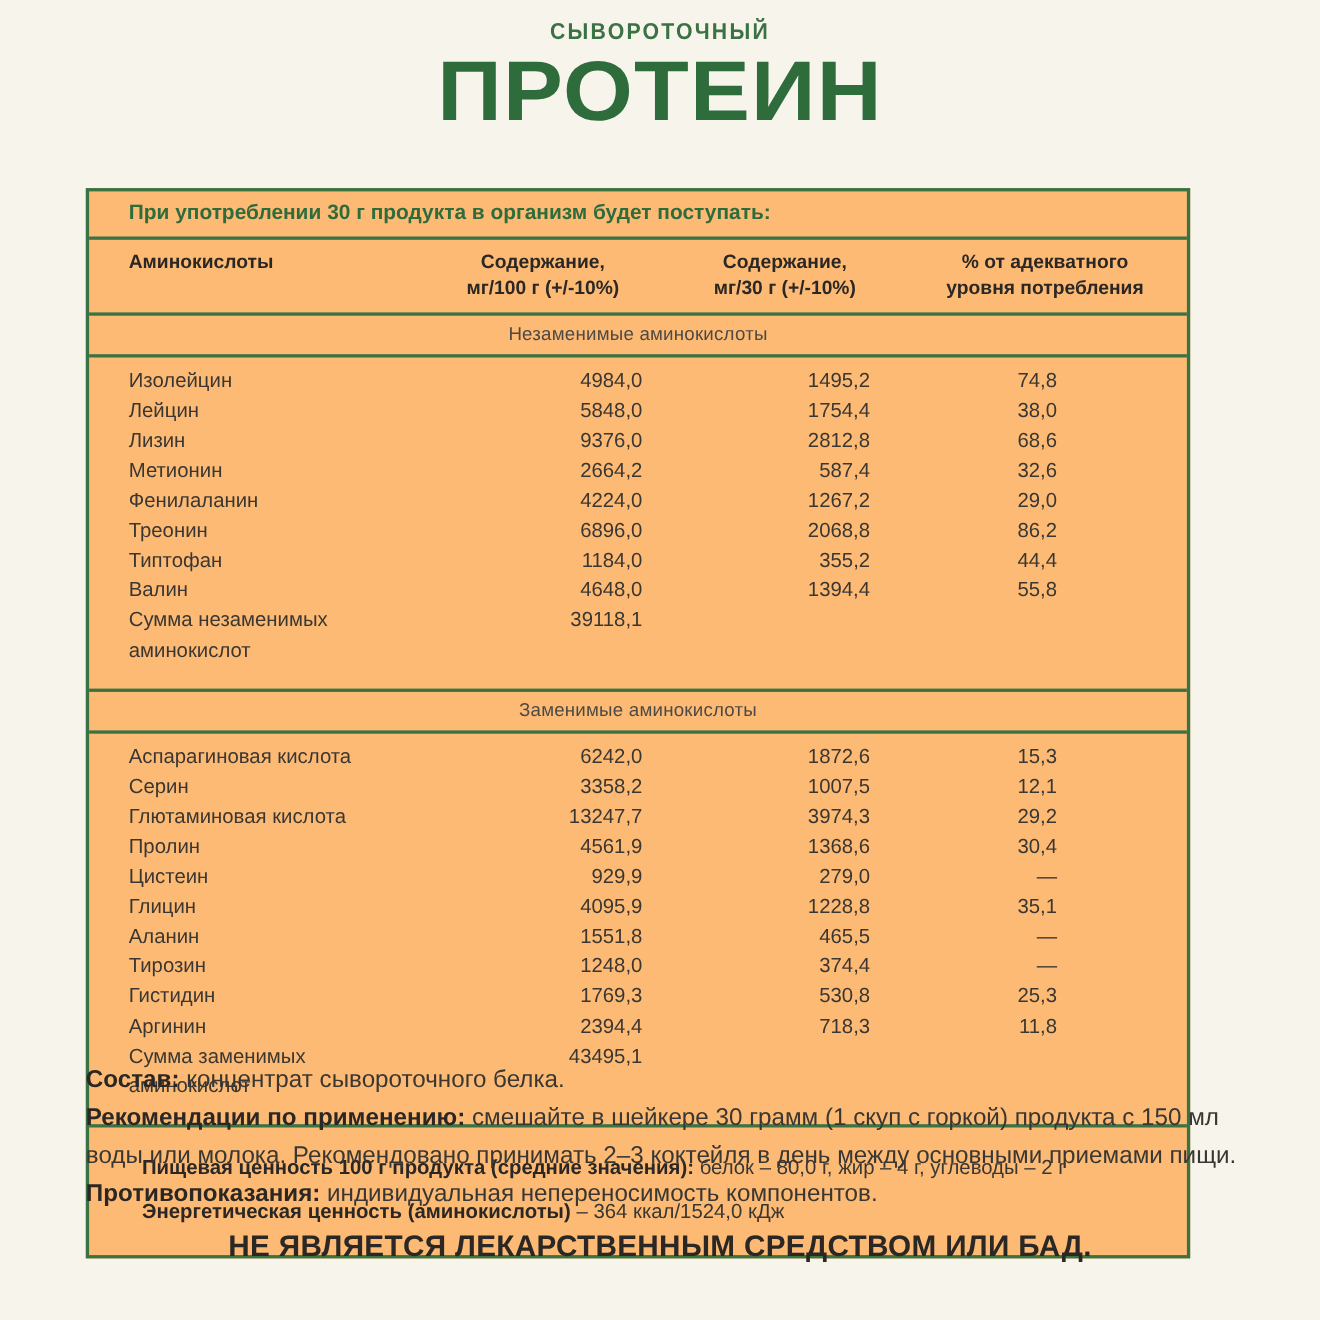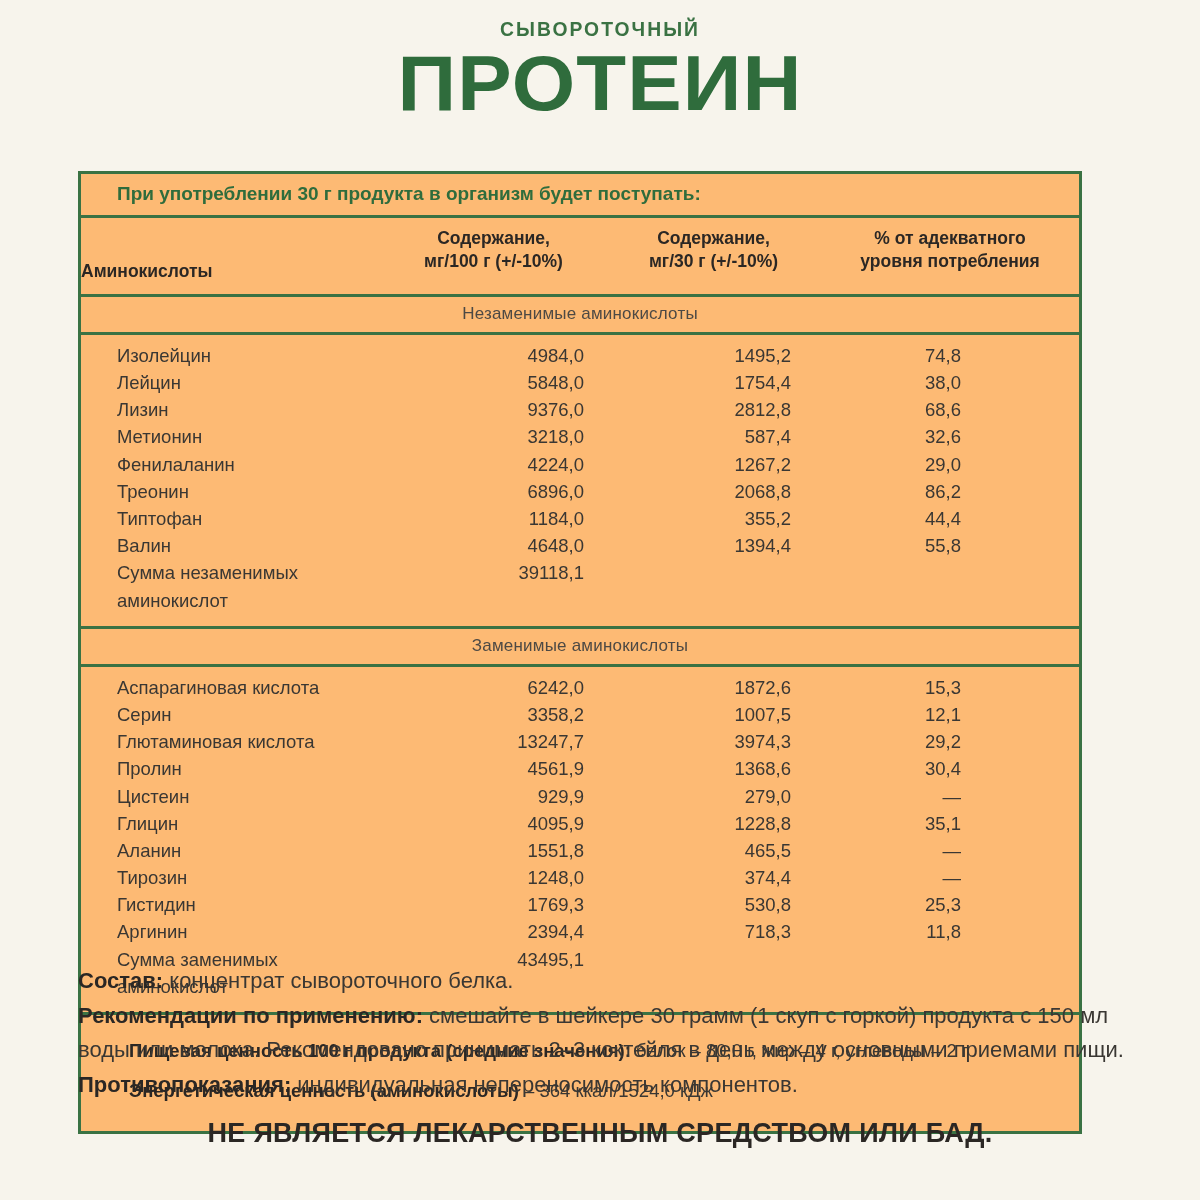--- a/index.html
+++ b/index.html
@@ -70,37 +70,37 @@
     border-bottom: 3px solid #3a7243;
     padding: 9px 0 11px 0;
   }
   .colhead .c {
     font-size: 17.5px;
     font-weight: 700;
     color: #2b2724;
     line-height: 1.32;
     box-sizing: border-box;
   }
-  .c1 { width: 300px; text-align: left; margin-top: 33px; }
+  .c1 { width: 300px; padding-left: 36px; text-align: left; }
   .c2 { width: 225px; text-align: center; }
   .c3 { width: 215px; text-align: center; }
   .c4 { width: 258px; text-align: center; }
 
   .section-band {
     text-align: center;
     font-size: 17px;
     color: #4d4944;
     padding: 7px 0 8px 0;
     border-bottom: 3px solid #3a7243;
     letter-spacing: 0.2px;
   }
   .section-band.top-rule { border-top: 3px solid #3a7243; }
 
   .rows {
-    padding: 7px 0 12px 0;
+    padding: 7px 0 22px 0;
   }
   .row {
     display: flex;
     align-items: baseline;
     line-height: 1.47;
   }
   .row .n,
   .row .v {
     font-size: 18.5px;
     color: #3a3733;
@@ -208,21 +208,21 @@
         <div class="v v3">38,0</div>
       </div>
       <div class="row">
         <div class="n">Лизин</div>
         <div class="v v1">9376,0</div>
         <div class="v v2">2812,8</div>
         <div class="v v3">68,6</div>
       </div>
       <div class="row">
         <div class="n">Метионин</div>
-        <div class="v v1">3218,0</div>
+        <div class="v v1">2664,2</div>
         <div class="v v2">587,4</div>
         <div class="v v3">32,6</div>
       </div>
       <div class="row">
         <div class="n">Фенилаланин</div>
         <div class="v v1">4224,0</div>
         <div class="v v2">1267,2</div>
         <div class="v v3">29,0</div>
       </div>
       <div class="row">

